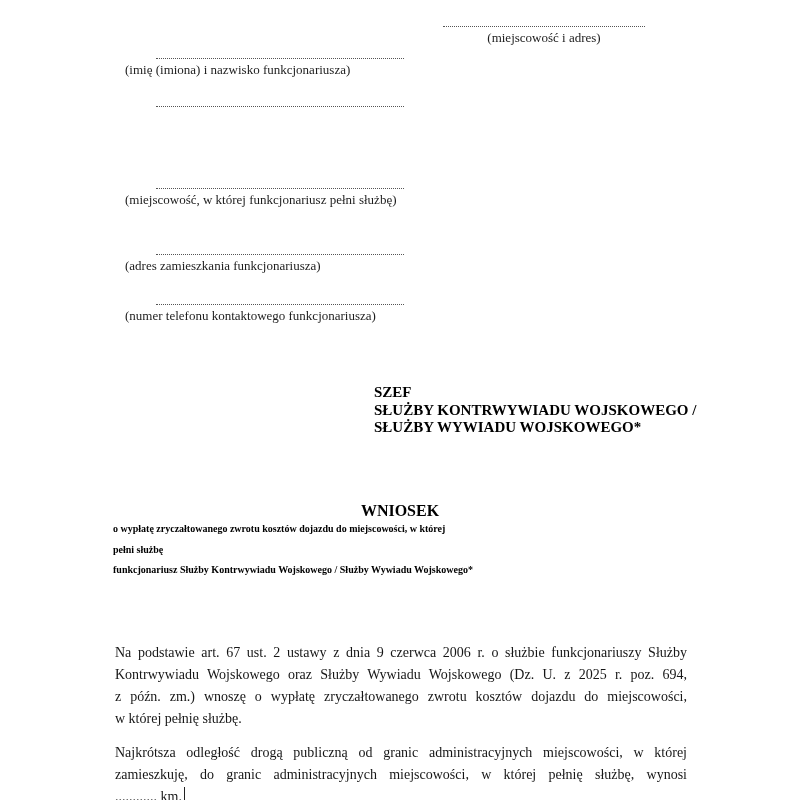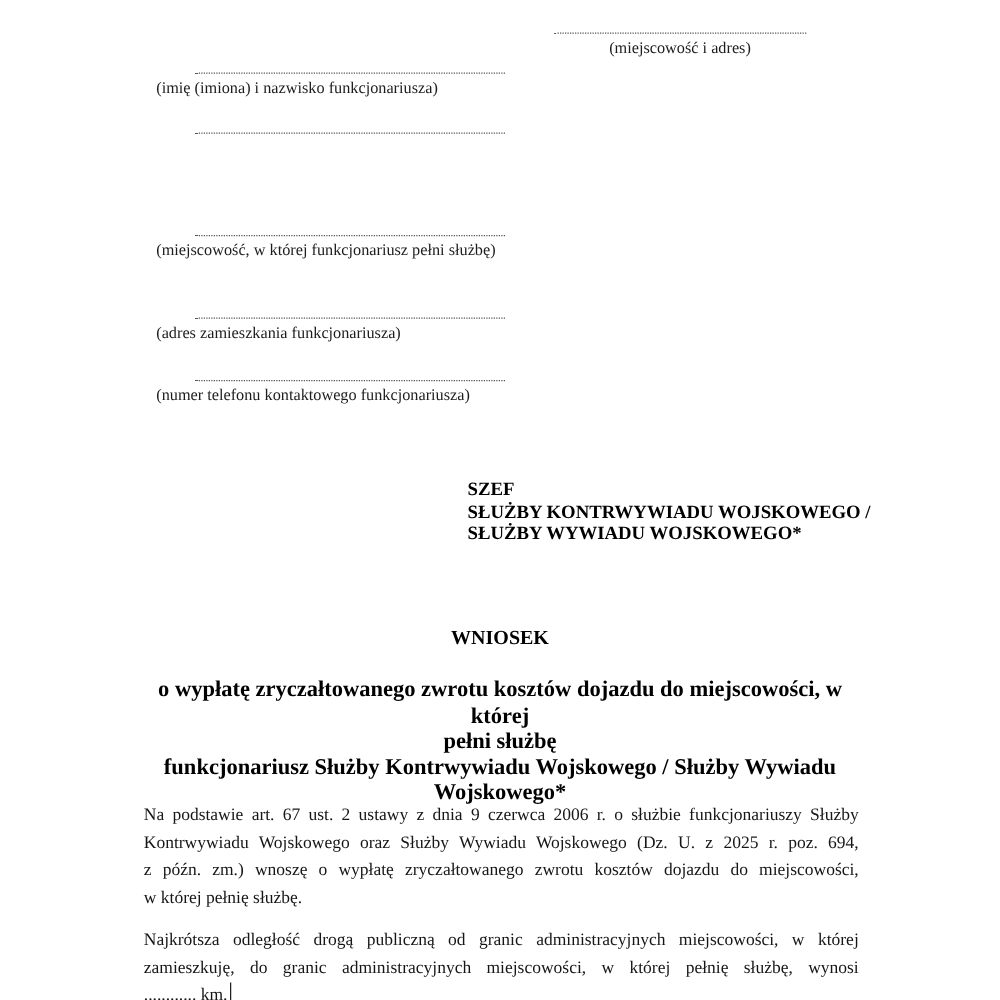--- a/index.html
+++ b/index.html
@@ -53,25 +53,24 @@
     top: 502px;
     width: 570px;
     text-align: center;
     font-weight: bold;
     font-size: 16px;
     color: #000;
   }
   .subtitle {
     position: absolute;
     left: 113px;
-    top: 541px;
+    top: 519px;
     width: 574px;
-    text-align: center;
     font-weight: bold;
-    font-size: 18px;
+    font-size: 10px;
     line-height: 20.5px;
     color: #000;
   }
   .para {
     position: absolute;
     left: 115px;
     width: 572px;
     font-size: 14px;
     line-height: 22px;
     color: #161616;

